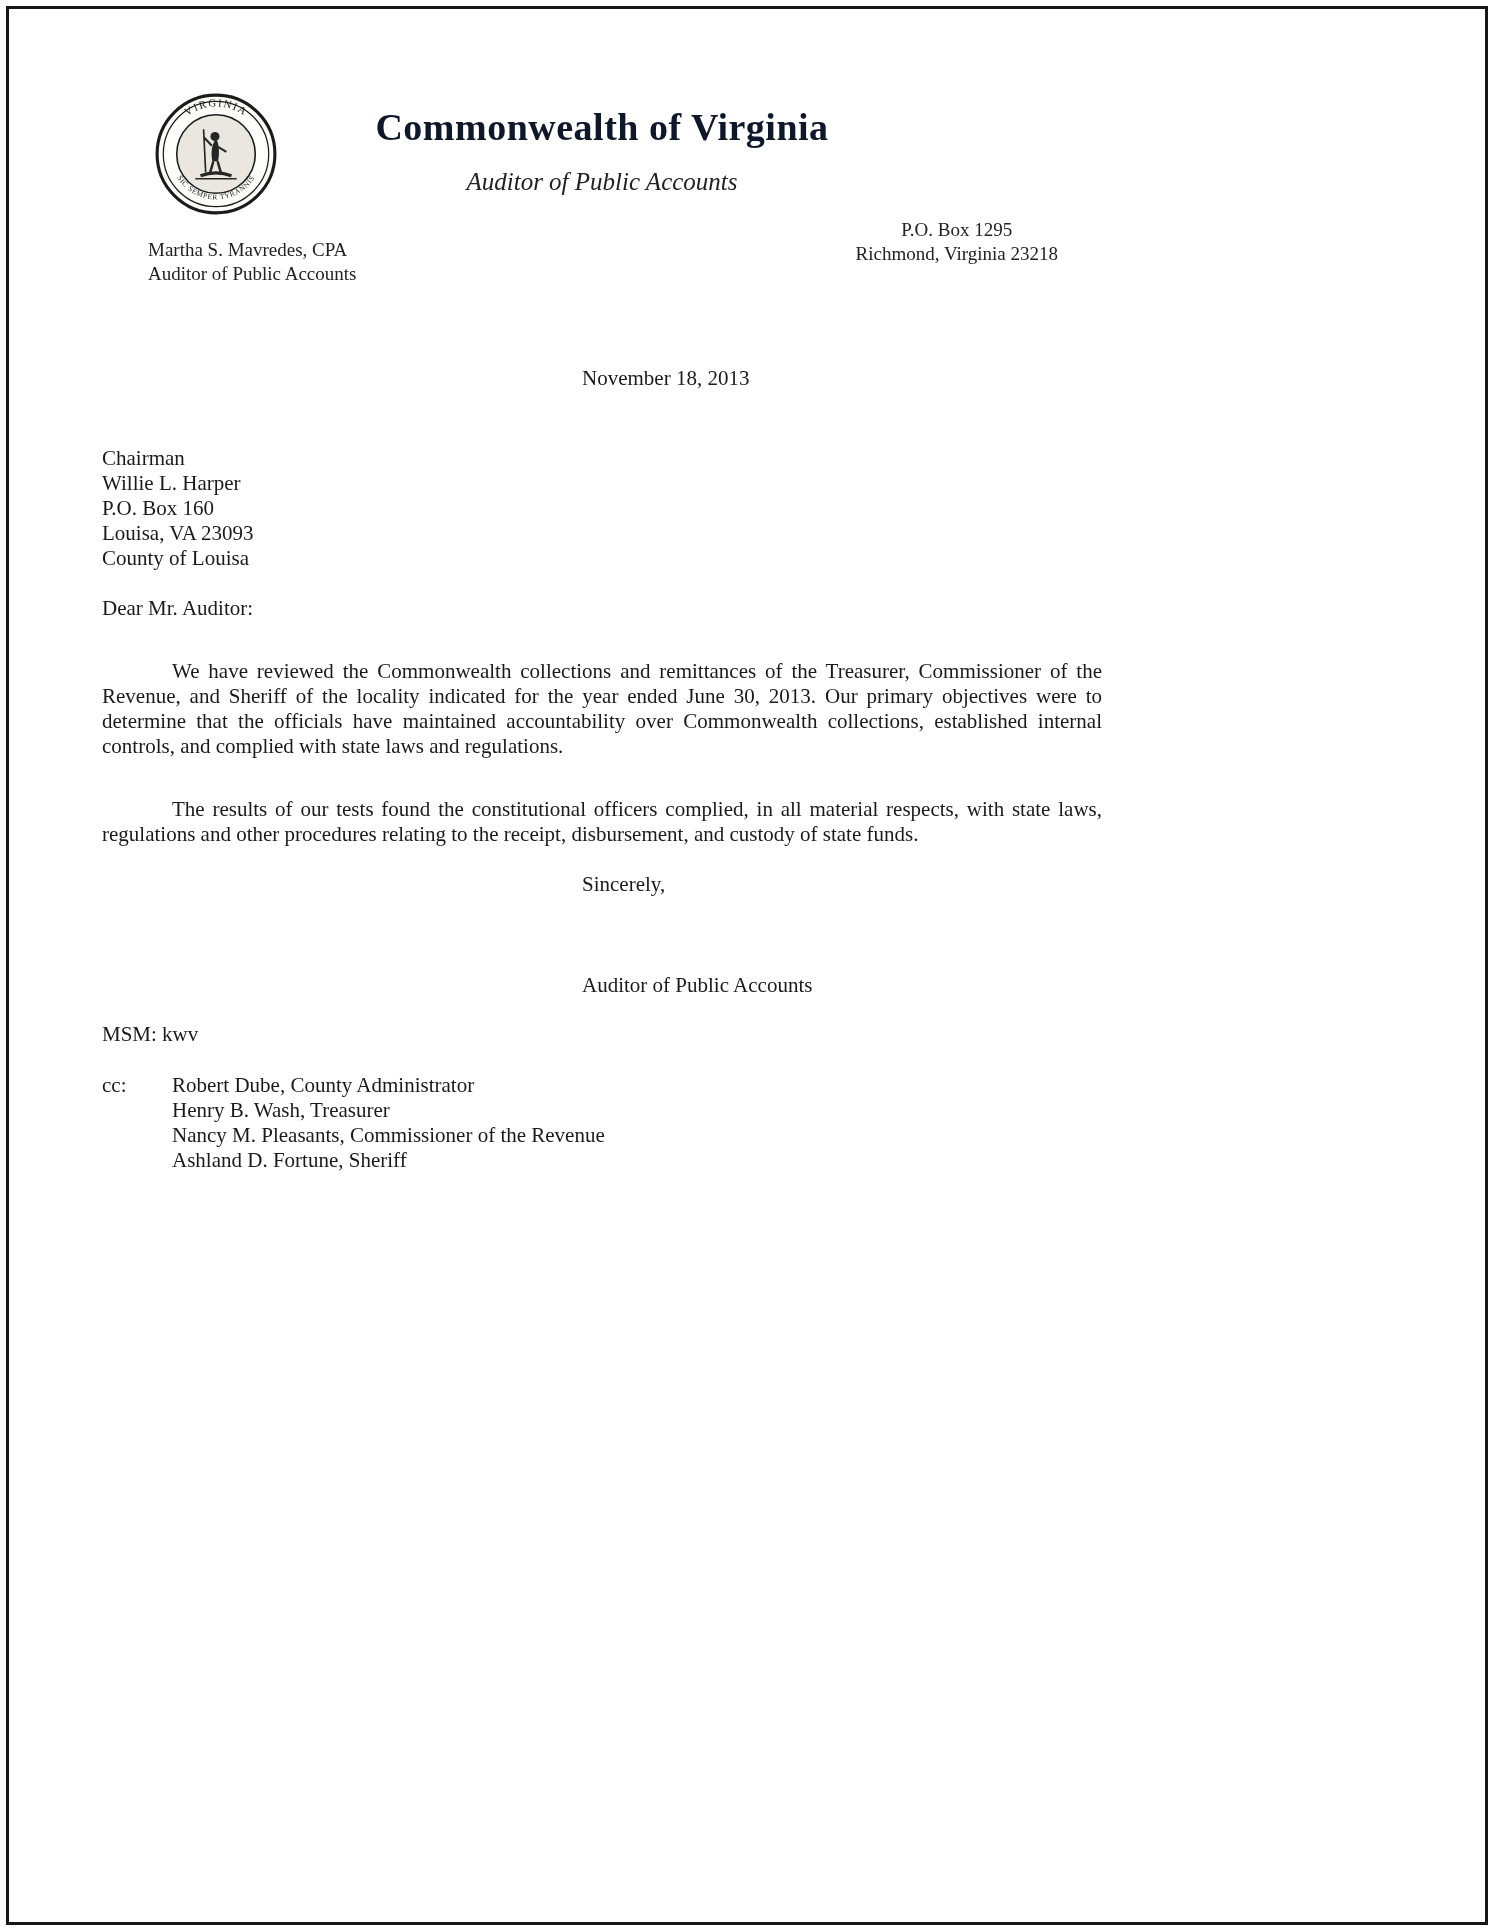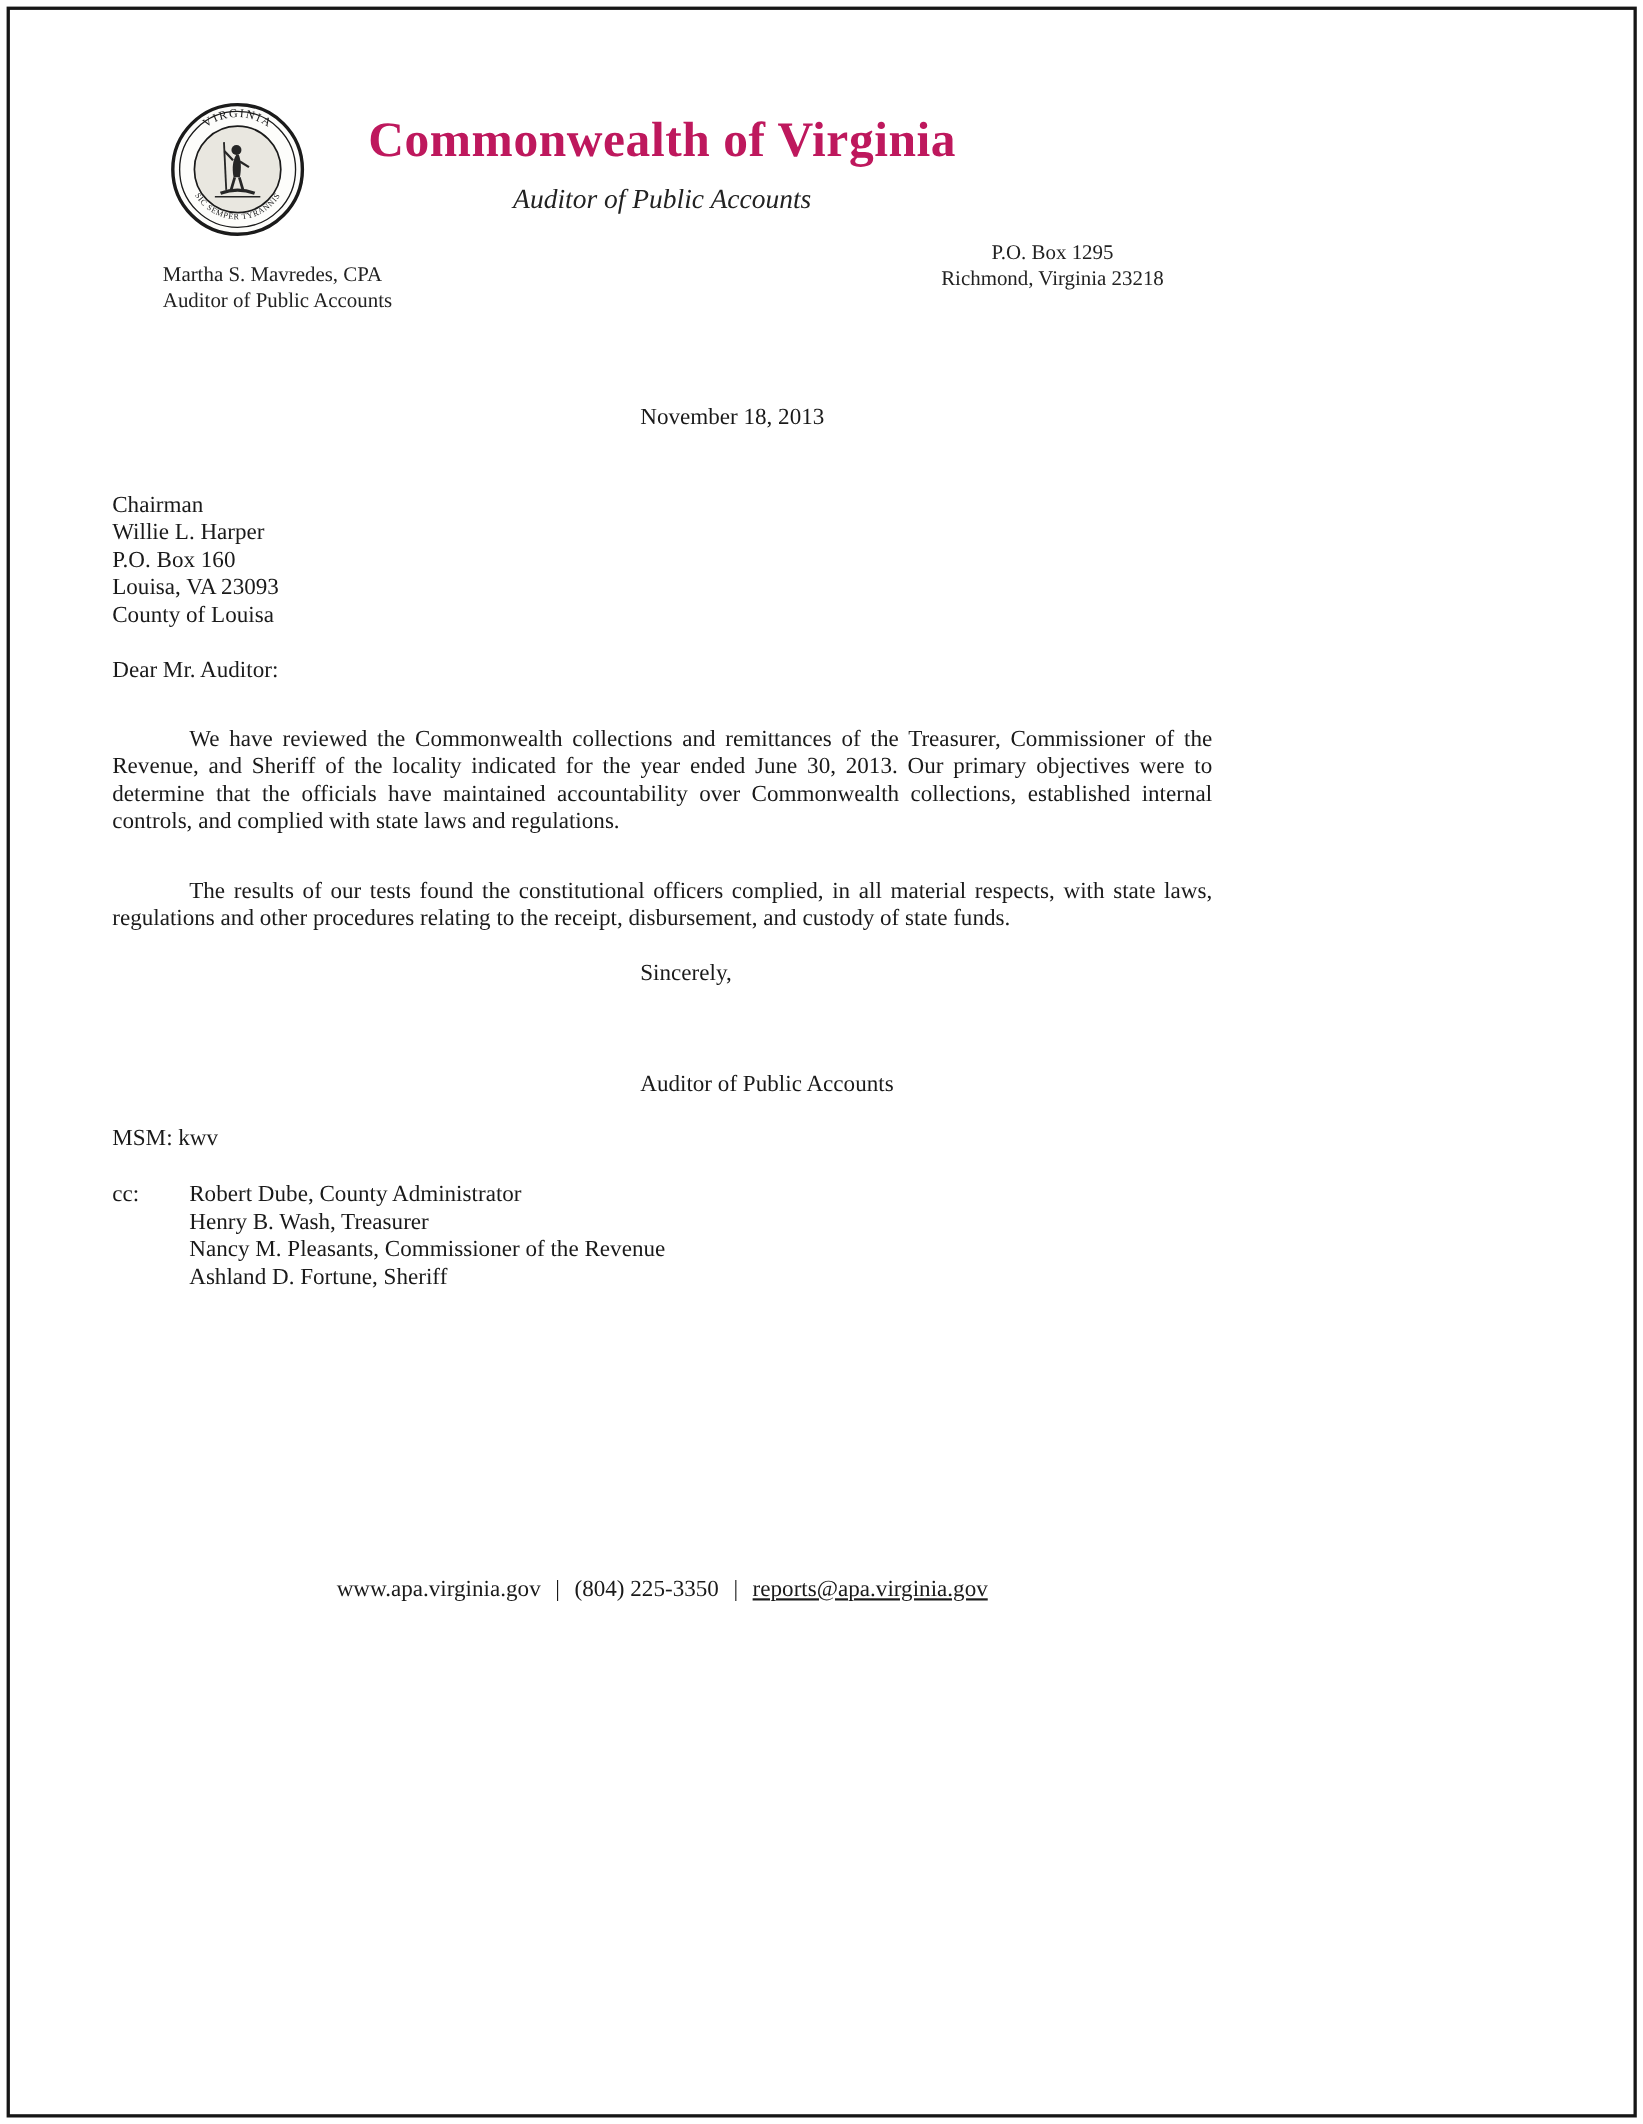--- a/index.html
+++ b/index.html
@@ -32,26 +32,26 @@
   }
   .seal {
     position: absolute;
     left: 52px;
     top: 92px;
     width: 124px;
     height: 124px;
   }
   .letterhead-title { text-align: center; padding-top: 102px; }
   .org-name {
-    font-size: 45px;
+    font-size: 38px;
     line-height: 50px;
     font-weight: bold;
     margin: 0;
     letter-spacing: 0.5px;
-    color: #be185d;
+    color: #0f172a;
   }
   .org-subtitle {
     font-size: 25px;
     line-height: 28px;
     font-style: italic;
     margin-top: 16px;
     color: #222;
   }
   .letterhead-row {
     display: flex;
@@ -173,20 +173,13 @@
       <div class="cc-names">
         <div>Robert Dube, County Administrator</div>
         <div>Henry B. Wash, Treasurer</div>
         <div>Nancy M. Pleasants, Commissioner of the Revenue</div>
         <div>Ashland D. Fortune, Sheriff</div>
       </div>
     </div>
 
   </div>
 
-  <div class="footer">
-    <span>www.apa.virginia.gov</span>
-    <span class="sep">|</span>
-    <span>(804) 225-3350</span>
-    <span class="sep">|</span>
-    <span class="email">reports@apa.virginia.gov</span>
-  </div>
 </div>
 
 </body></html>

